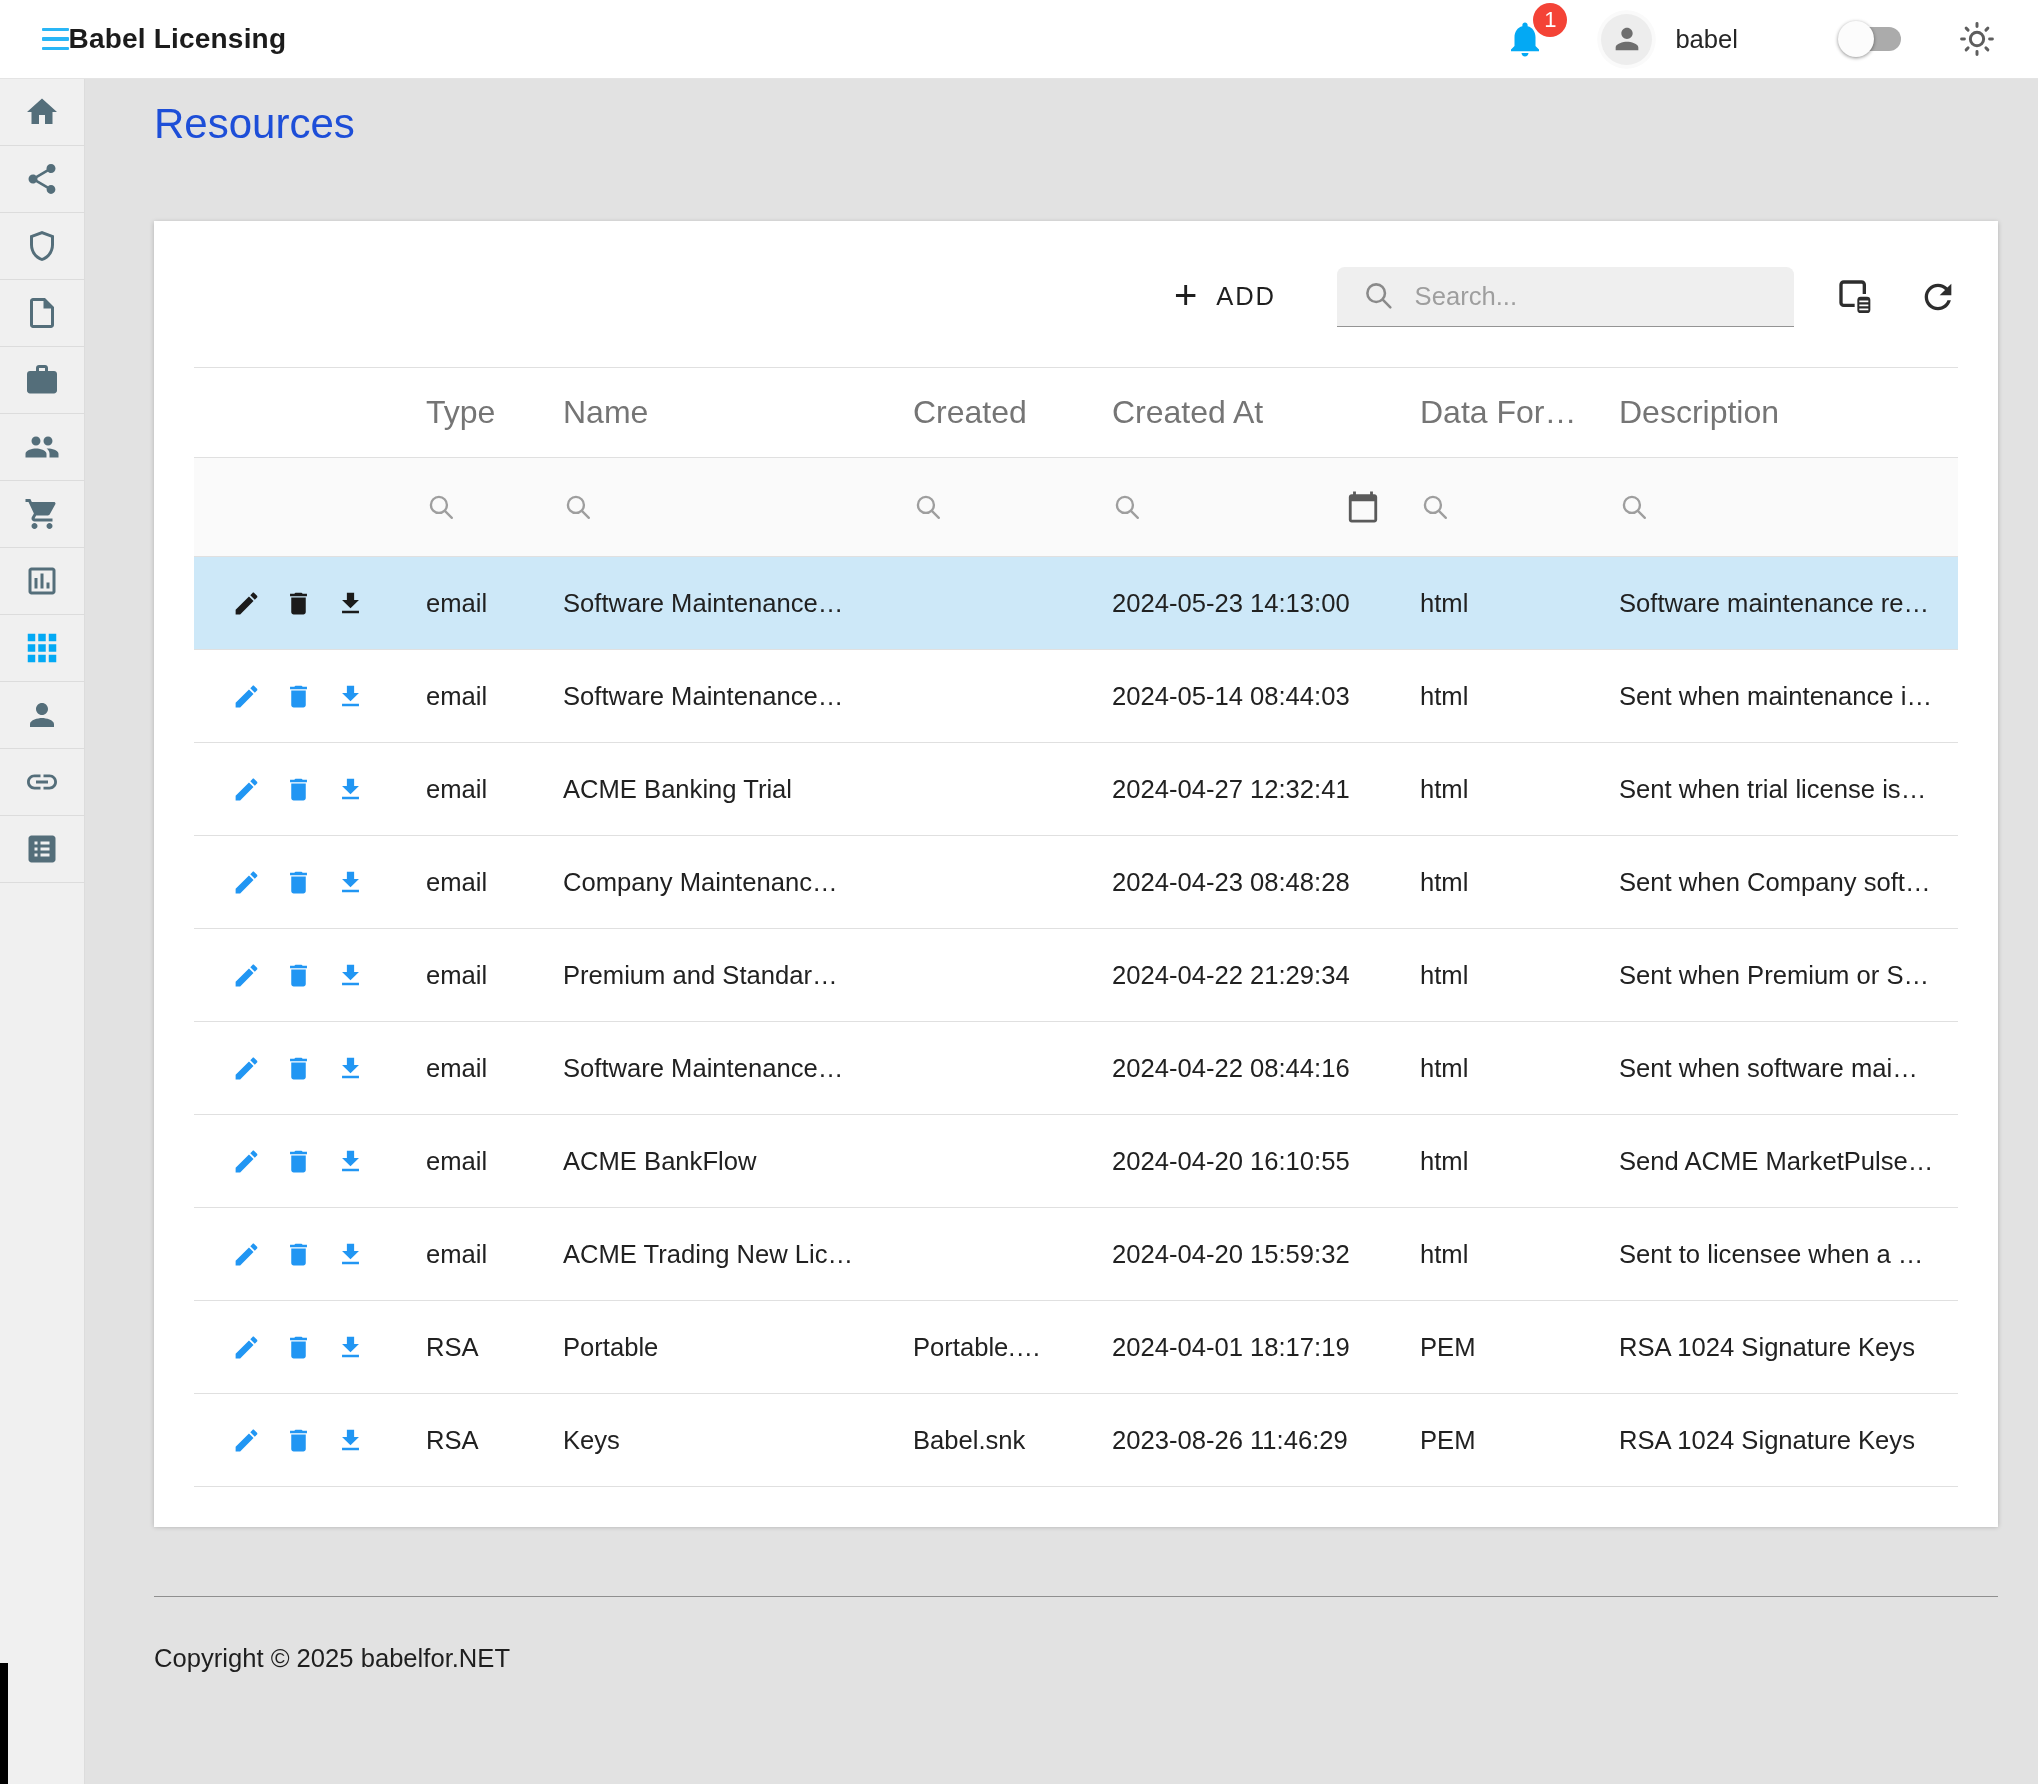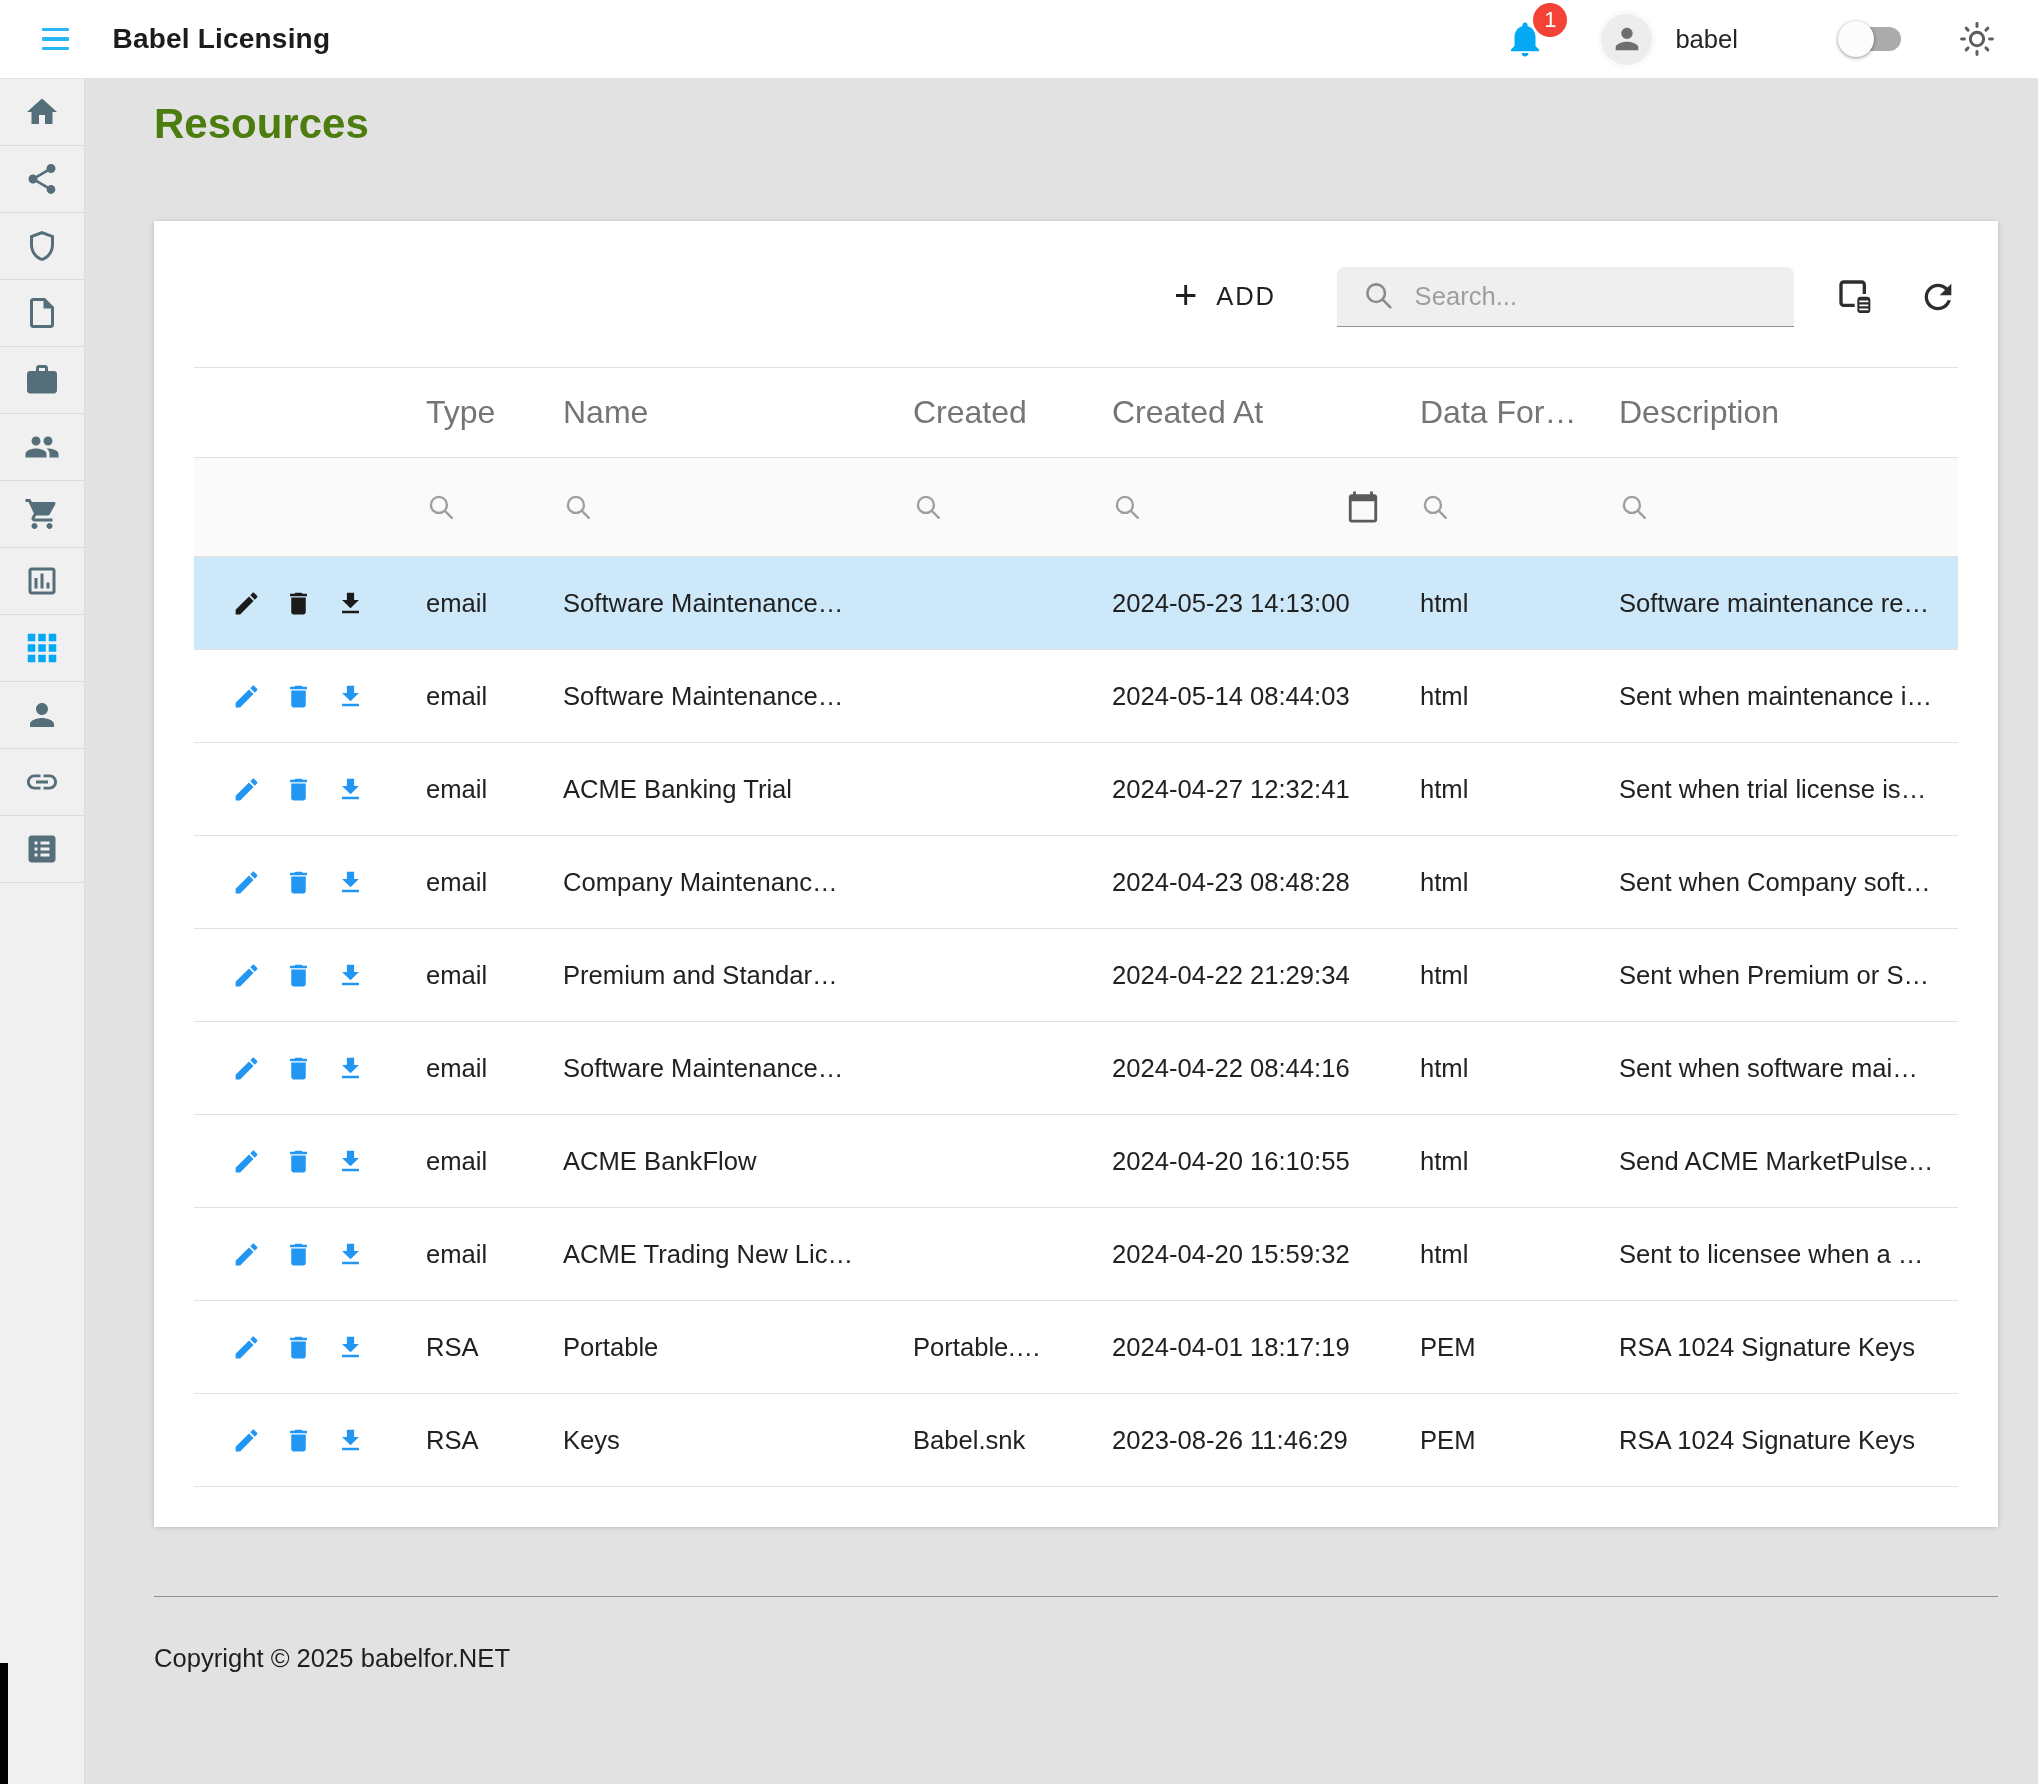--- a/index.html
+++ b/index.html
@@ -3,41 +3,41 @@
 <meta charset="utf-8">
 <style>
   * { margin:0; padding:0; box-sizing:border-box; }
   html,body { width:2038px; height:1785px; }
   body { font-family:"Liberation Sans", sans-serif; background:#e2e2e2; overflow:hidden; position:relative; }
 
   
   .appbar { height:79px; background:#fff; border-bottom:0.9px solid #e4e4e4; display:flex; align-items:center; padding:0 40px 0 42px; position:relative; z-index:3; }
   .hamburger { border:none; background:none; cursor:pointer; display:flex; flex-direction:column; gap:5.7px; }
   .hamburger i { display:block; width:26.5px; height:3.8px; border-radius:0.9px; background:#29B6F6; }
-  .app-title { font-size:28px; font-weight:700; color:#1c1c1c; margin-left:44px; letter-spacing:0.2px; }
+  .app-title { font-size:28px; font-weight:700; color:#1c1c1c; letter-spacing:0.2px; }
   .appbar .spacer { flex:1; }
   .bell-wrap { position:relative; margin-right:55px; cursor:pointer; }
   .bell-wrap .ic { font-size:42px; color:#03A9F4; }
   .badge { position:absolute; top:-15px; right:-21px; min-width:34px; height:34px; border-radius:50%; background:#F44336; color:#fff; font-size:22px; display:flex; align-items:center; justify-content:center; }
   .avatar { width:51px; height:51px; border-radius:50%; background:#ededed; box-shadow:0 0 0 3.8px #fafafa; display:flex; align-items:center; justify-content:center; margin-right:23px; cursor:pointer; }
   .avatar .ic { font-size:34px; color:#6e6e6e; }
   .username { font-size:25.6px; color:#262626; margin-right:104px; }
   .toggle { position:relative; width:59px; height:24.6px; border-radius:12.3px; background:#ababab; margin-right:55px; cursor:pointer; }
   .toggle .thumb { position:absolute; left:-3.8px; top:-5.7px; width:36px; height:36px; border-radius:50%; background:#fcfcfc; box-shadow:0 0.9px 3.8px rgba(0,0,0,.45); }
   .sun { font-size:42px; color:#5e5e5e; cursor:pointer; }
 
   
   .layout { display:flex; height:1706px; }
   .sidebar { width:85px; background:#f0f0f0; border-right:0.9px solid #dcdcdc; }
   .nav-item { height:67px; display:flex; align-items:center; justify-content:center; border-bottom:0.9px solid #dcdcdc; cursor:pointer; }
   .nav-item .ic { font-size:36px; color:#546E7A; }
   .nav-item.active .ic { color:#03A9F4; }
   .main { flex:1; padding:0 40px 0 69px; }
 
-  .page-title { margin-top:21px; font-size:42px; font-weight:700; color:#4d7c0f; }
+  .page-title { margin-top:21px; font-size:42px; font-weight:400; color:#1d4ed8; }
 
   
   .card { margin-top:73px; background:#fff; box-shadow:0 0.9px 4.7px rgba(0,0,0,.22); padding:33px 0 40px 0; }
   .card-inner { padding:0 40px; }
 
   .toolbar { height:85px; display:flex; align-items:center; justify-content:flex-end; }
   .add-btn { display:flex; align-items:center; gap:17px; background:none; border:none; cursor:pointer; font-family:inherit; font-size:25.6px; font-weight:500; letter-spacing:1.9px; color:#1f1f1f; margin-right:61px; }
   .add-btn .plus { font-size:40px; font-weight:300; line-height:0; position:relative; top:-1.9px; }
   .searchbox { width:457px; height:60px; background:#efefef; border-radius:7.6px 7.6px 0 0; border-bottom:0.9px solid #949494; display:flex; align-items:center; gap:19px; padding:0 21px 0 24.6px; }
   .searchbox .ic { font-size:34px; color:#8a8a8a; flex:none; }

